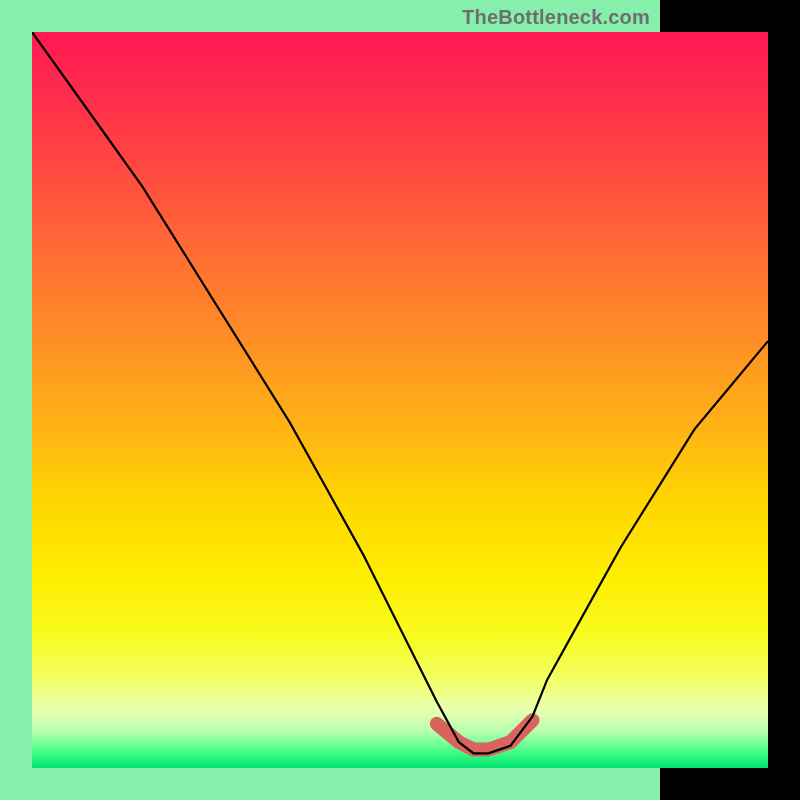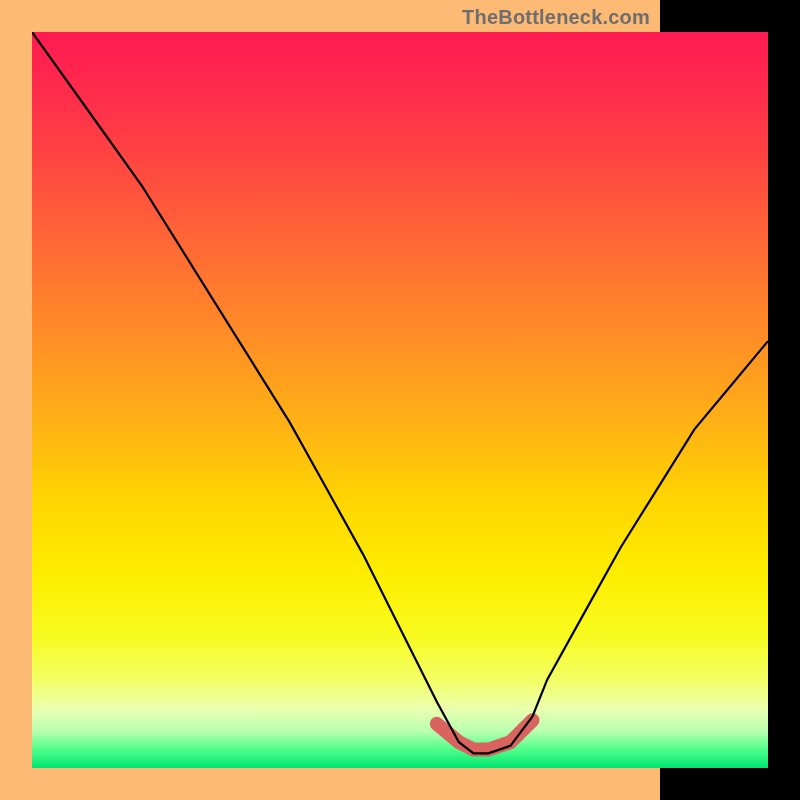--- a/index.html
+++ b/index.html
@@ -8,21 +8,21 @@
     width: 800px;
     height: 800px;
     background: #000;
     overflow: hidden;
     font-family: Arial, Helvetica, sans-serif;
   }
   .frame {
     position: relative;
     width: 660px;
     height: 800px;
-    background: #fdba74;
+    background: #86efac;
     text-decoration: underline;
   }
   .plot-area {
     position: absolute;
     left: 32px;
     top: 32px;
     width: 736px;
     height: 736px;
     overflow: hidden;
   }

